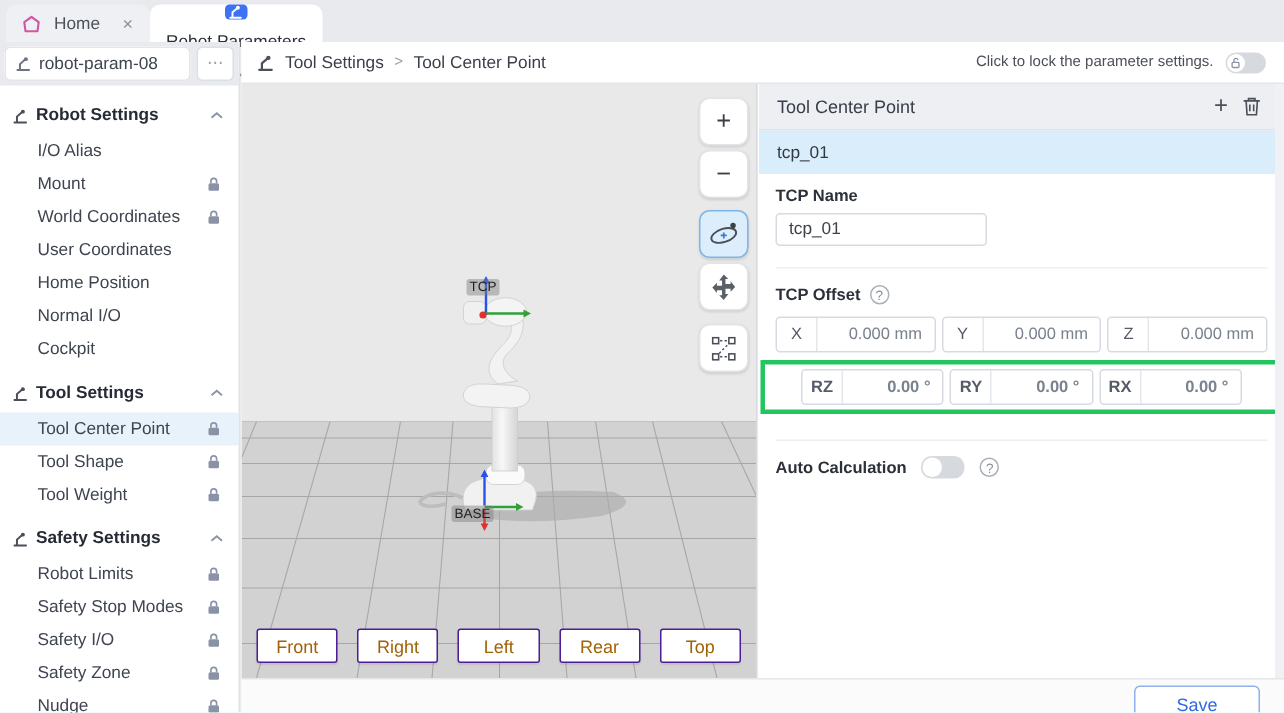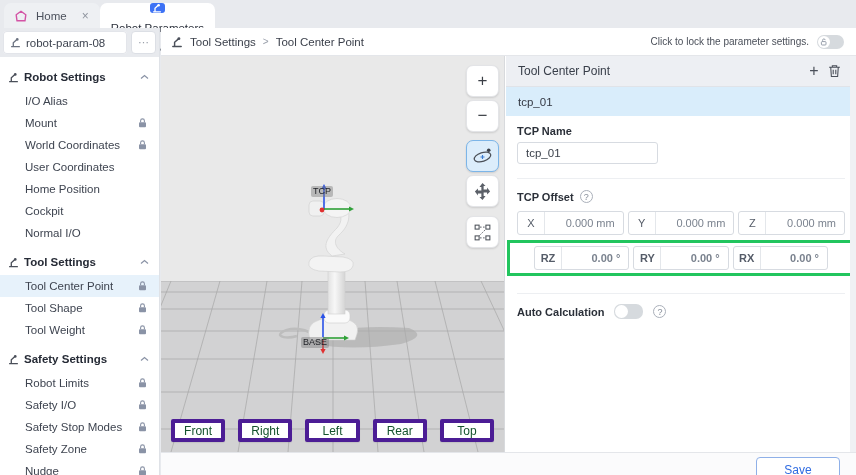--- a/index.html
+++ b/index.html
@@ -55,22 +55,22 @@
   .vp-controls { position:absolute; right:4px; top:9px; width:34px; }
   .vp-btn { width:33px; height:32px; background:#fff; border:1px solid #e3e4e7; border-radius:7px;
             box-shadow:0 1px 2px rgba(0,0,0,0.12); display:flex; align-items:center; justify-content:center;
             font-size:17px; color:#3b3f46; }
   .vp-btn.zin { margin-bottom:3px; }
   .vp-btn.orbit { margin-top:8px; }
   .vp-btn.orbit.sel { background:#dcedfb; border:1.5px solid #7cb5e8; }
   .vp-btn.pan { margin-top:3px; }
   .vp-btn.scale { margin-top:9px; }
   .view-btns { position:absolute; left:0; bottom:10px; width:100%; display:flex; gap:13px; padding:0 10px; }
-  .view-btn { flex:1; height:23px; background:#fff; border:4px solid #4c1d95; border-radius:2px;
-              font-size:12px; color:#14532d; box-shadow:0 1px 1px rgba(0,0,0,0.08);
+  .view-btn { flex:1; height:23px; background:#fff; border:1px solid #4c1d95; border-radius:2px;
+              font-size:12px; color:#a16207; box-shadow:0 1px 1px rgba(0,0,0,0.08);
               display:flex; align-items:center; justify-content:center; font-family:"Liberation Sans",sans-serif; }
 
   
   .panel { position:absolute; left:345px; top:28px; width:350px; height:396px; background:#fff; }
   .panel-scroll { position:absolute; right:0; top:0; width:6px; height:396px; background:#f0f1f4; }
   .panel-header { height:31px; background:#edeff3; border-bottom:1px solid #e0e3e8; display:flex;
                   align-items:center; padding:0 12px; font-size:12px; color:#383e49; }
   .panel-header .spacer { flex:1; }
   .ph-ico { display:flex; align-items:center; justify-content:center; width:20px; height:20px; color:#4a4f59; }
   .plus-ico { font-size:16px; font-weight:normal; color:#4a4f59; }
@@ -174,24 +174,24 @@
           <path d="M2.6 4.2 V2.8 a1.9 1.9 0 0 1 3.8 0 V4.2" fill="none" stroke="#8a93a6" stroke-width="1.1"></path>
         </svg>
       </div>
       <div class="side-item">
         <span>User Coordinates</span>
       </div>
       <div class="side-item">
         <span>Home Position</span>
       </div>
       <div class="side-item">
+        <span>Normal I/O</span>
+      </div>
+      <div class="side-item">
         <span>Cockpit</span>
-      </div>
-      <div class="side-item">
-        <span>Normal I/O</span>
       </div>
 
       <div class="sec-head">
         <svg width="11" height="11" viewBox="0 0 10 10">
           <path d="M1.5 8.8h7M3 8.8V5.2L6 2.6" fill="none" stroke="#4a4f59" stroke-width="1.2" stroke-linecap="round"></path>
           <circle cx="6.6" cy="2.2" r="1.2" fill="#4a4f59"></circle>
         </svg>
         <span>Tool Settings</span>
         <span class="spacer"></span>
         <svg width="9" height="6" viewBox="0 0 9 6">
@@ -236,29 +236,29 @@
       </div>
       <div class="side-item">
         <span>Robot Limits</span>
         <span class="spacer"></span>
         <svg width="9" height="10" viewBox="0 0 9 10">
           <rect x="1" y="4.2" width="7" height="5" rx="1" fill="#8a93a6"></rect>
           <path d="M2.6 4.2 V2.8 a1.9 1.9 0 0 1 3.8 0 V4.2" fill="none" stroke="#8a93a6" stroke-width="1.1"></path>
         </svg>
       </div>
       <div class="side-item">
+        <span>Safety Stop Modes</span>
+        <span class="spacer"></span>
+        <svg width="9" height="10" viewBox="0 0 9 10">
+          <rect x="1" y="4.2" width="7" height="5" rx="1" fill="#8a93a6"></rect>
+          <path d="M2.6 4.2 V2.8 a1.9 1.9 0 0 1 3.8 0 V4.2" fill="none" stroke="#8a93a6" stroke-width="1.1"></path>
+        </svg>
+      </div>
+      <div class="side-item">
         <span>Safety I/O</span>
-        <span class="spacer"></span>
-        <svg width="9" height="10" viewBox="0 0 9 10">
-          <rect x="1" y="4.2" width="7" height="5" rx="1" fill="#8a93a6"></rect>
-          <path d="M2.6 4.2 V2.8 a1.9 1.9 0 0 1 3.8 0 V4.2" fill="none" stroke="#8a93a6" stroke-width="1.1"></path>
-        </svg>
-      </div>
-      <div class="side-item">
-        <span>Safety Stop Modes</span>
         <span class="spacer"></span>
         <svg width="9" height="10" viewBox="0 0 9 10">
           <rect x="1" y="4.2" width="7" height="5" rx="1" fill="#8a93a6"></rect>
           <path d="M2.6 4.2 V2.8 a1.9 1.9 0 0 1 3.8 0 V4.2" fill="none" stroke="#8a93a6" stroke-width="1.1"></path>
         </svg>
       </div>
       <div class="side-item">
         <span>Safety Zone</span>
         <span class="spacer"></span>
         <svg width="9" height="10" viewBox="0 0 9 10">

